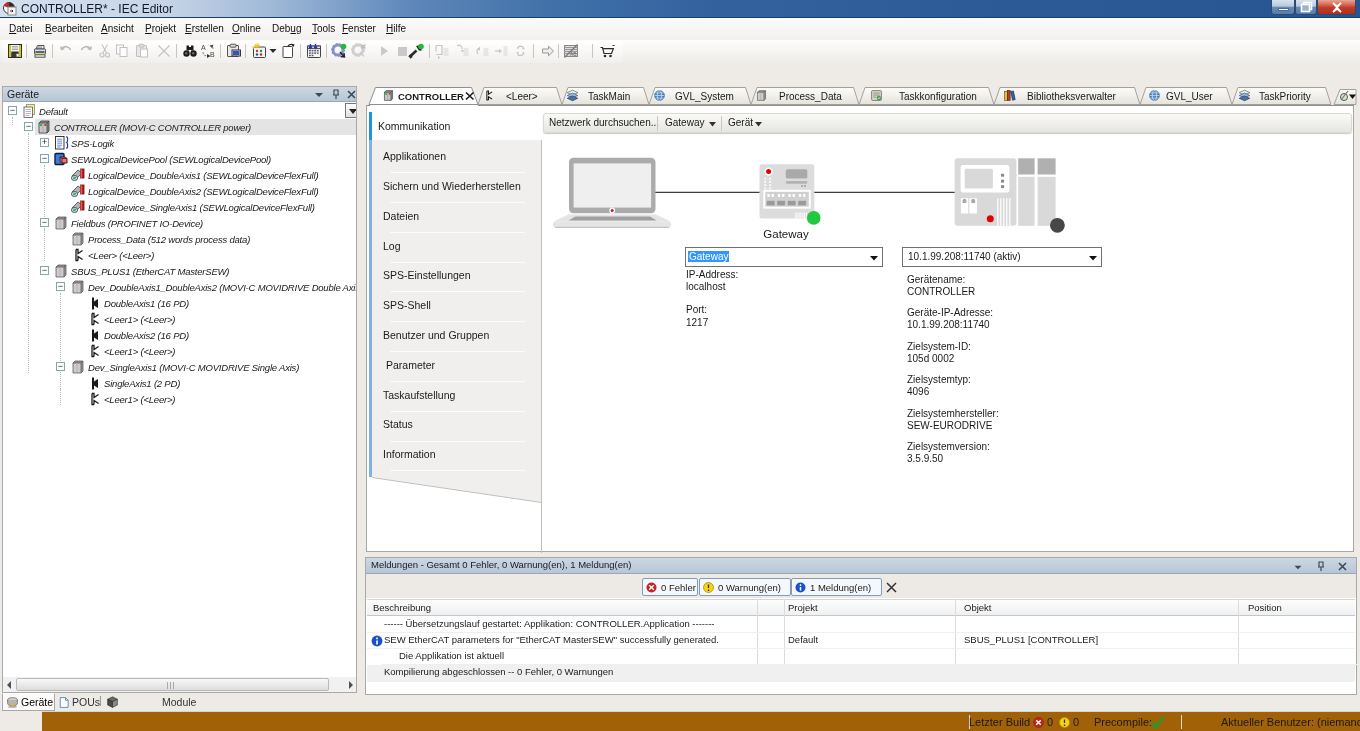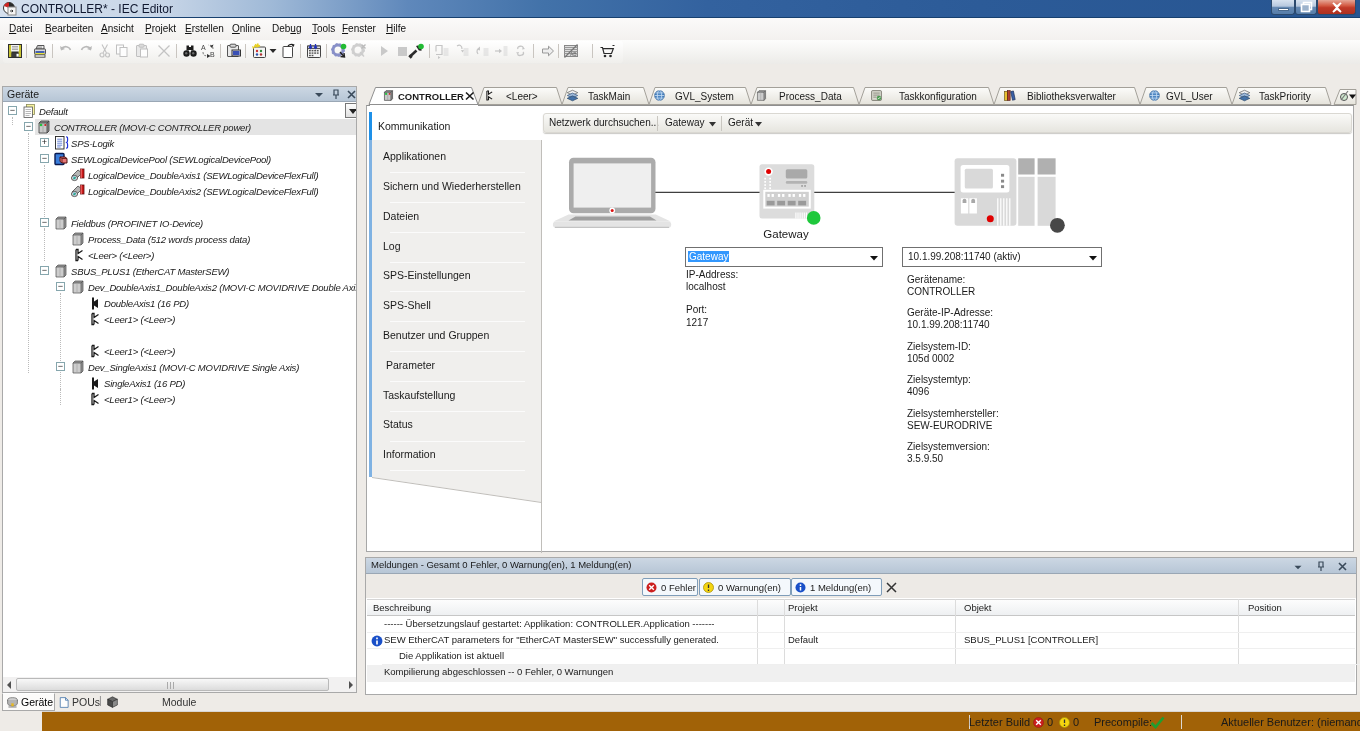--- a/index.html
+++ b/index.html
@@ -404,20 +404,26 @@
           <use href="#sy-ldev"></use>
         </svg>
         <span class="lbl" style="left:85px">LogicalDevice_DoubleAxis1 (SEWLogicalDeviceFlexFull)</span>
       </div>
   <div class="trow" style="top:80px">
         <svg class="ticon" style="left:67px">
           <use href="#sy-ldev"></use>
         </svg>
         <span class="lbl" style="left:85px">LogicalDevice_DoubleAxis2 (SEWLogicalDeviceFlexFull)</span>
       </div>
+  <div class="trow" style="top:96px">
+        <svg class="ticon" style="left:67px">
+          <use href="#sy-ldev"></use>
+        </svg>
+        <span class="lbl" style="left:85px">LogicalDevice_SingleAxis1 (SEWLogicalDeviceFlexFull)</span>
+      </div>
   <div class="trow" style="top:112px">
         <span class="exp" style="left:37px">−</span>
         <svg class="ticon" style="left:50px">
           <use href="#sy-dev"></use>
         </svg>
         <span class="lbl" style="left:68px">Fieldbus (PROFINET IO-Device)</span>
       </div>
   <div class="trow" style="top:128px">
         <svg class="ticon" style="left:67px">
           <use href="#sy-dev"></use>
@@ -449,38 +455,44 @@
           <use href="#sy-connf"></use>
         </svg>
         <span class="lbl" style="left:101px">DoubleAxis1 (16 PD)</span>
       </div>
   <div class="trow" style="top:208px">
         <svg class="ticon" style="left:83px">
           <use href="#sy-conne"></use>
         </svg>
         <span class="lbl" style="left:101px">&lt;Leer1&gt; (&lt;Leer&gt;)</span>
       </div>
+  <div class="trow" style="top:224px">
+        <svg class="ticon" style="left:83px">
+          <use href="#sy-connf"></use>
+        </svg>
+        <span class="lbl" style="left:101px">DoubleAxis2 (16 PD)</span>
+      </div>
   <div class="trow" style="top:240px">
         <svg class="ticon" style="left:83px">
           <use href="#sy-conne"></use>
         </svg>
         <span class="lbl" style="left:101px">&lt;Leer1&gt; (&lt;Leer&gt;)</span>
       </div>
   <div class="trow" style="top:256px">
         <span class="exp" style="left:53px">−</span>
         <svg class="ticon" style="left:67px">
           <use href="#sy-dev"></use>
         </svg>
         <span class="lbl" style="left:85px">Dev_SingleAxis1 (MOVI-C MOVIDRIVE Single Axis)</span>
       </div>
   <div class="trow" style="top:272px">
         <svg class="ticon" style="left:83px">
           <use href="#sy-connf"></use>
         </svg>
-        <span class="lbl" style="left:101px">SingleAxis1 (16 PD)</span>
+        <span class="lbl" style="left:101px">SingleAxis1 (2 PD)</span>
       </div>
   <div class="trow" style="top:288px">
         <svg class="ticon" style="left:83px">
           <use href="#sy-conne"></use>
         </svg>
         <span class="lbl" style="left:101px">&lt;Leer1&gt; (&lt;Leer&gt;)</span>
       </div>
  </div>
  <div id="hscroll">
   <svg class="abs" style="left:3px;top:4px" width="7" height="8">

